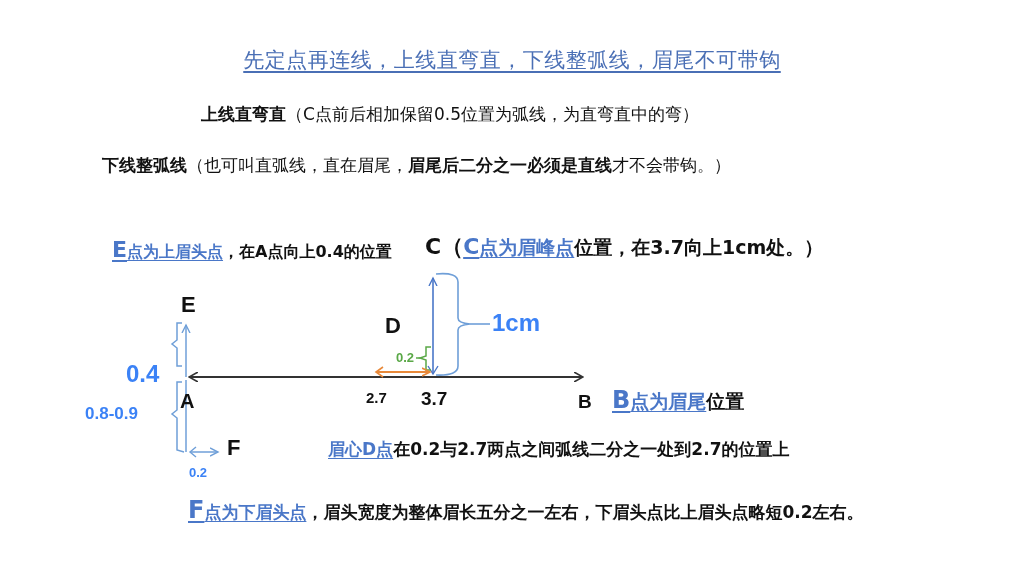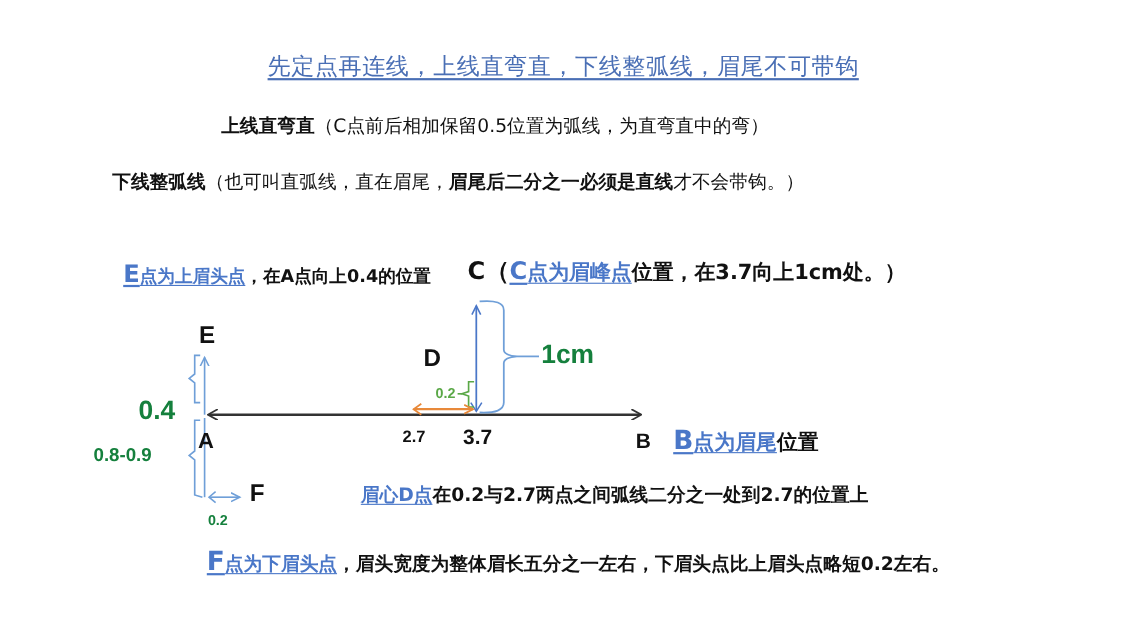--- a/index.html
+++ b/index.html
@@ -10,21 +10,21 @@
   .abs { position: absolute; white-space: nowrap; }
   .title {
     left: 0; width: 1024px; top: 46px; text-align: center;
     font-family: "DejaVu Serif", "Liberation Serif", serif;
     font-size: 21px; color: #4a6fb5; text-decoration: underline; text-underline-offset: 4px;
     letter-spacing: 0.5px;
   }
   .sub1 { left: 0; width: 852px; top: 103px; text-align: center; font-size: 17px; margin-left: 24px; }
   .sub2 { left: 102px; top: 154px; font-size: 17px; }
   .bold { font-weight: bold; }
-  .lblue { color: #15803d; }
+  .lblue { color: #3b82f6; }
   .blue-u { color: #4a77c8; text-decoration: underline; text-underline-offset: 3px; }
   .ann { font-size: 16px; font-weight: bold; }
   .pt { font-size: 22px; font-weight: bold; font-family: "Liberation Sans", sans-serif; }
   .num { font-size: 15px; font-weight: bold; font-family: "Liberation Sans", sans-serif; }
   svg.diagram { position: absolute; left: 0; top: 0; width: 1024px; height: 576px; }
 </style>
 </head>
 <body>
 
 <div class="abs title">先定点再连线，上线直弯直，下线整弧线，眉尾不可带钩</div>

